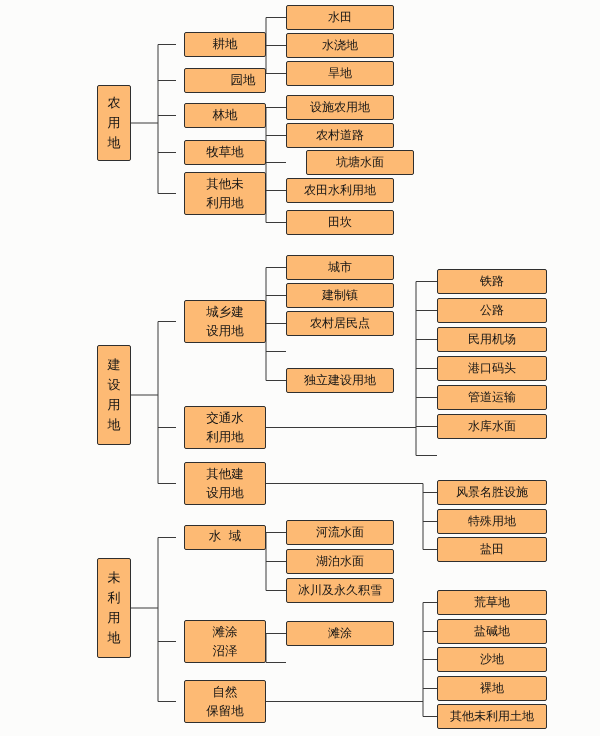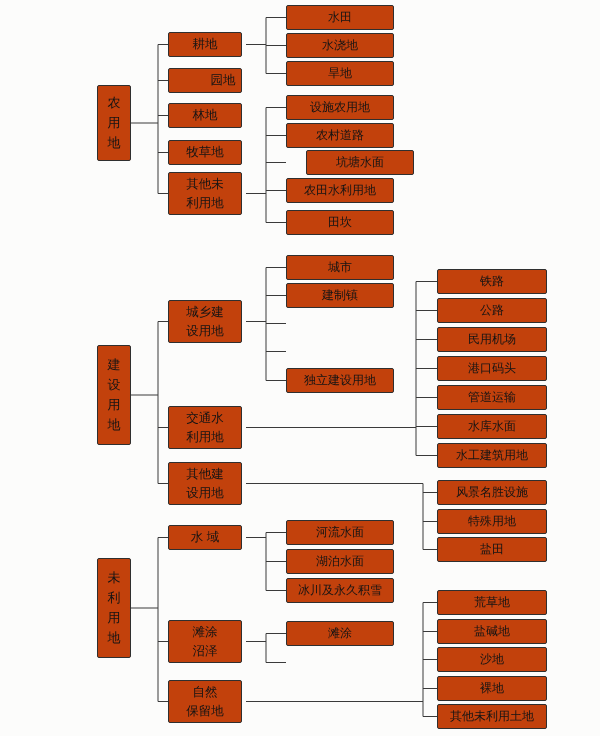--- a/index.html
+++ b/index.html
@@ -1,27 +1,27 @@
 <!DOCTYPE html>
 <html><head>
 <meta charset="utf-8">
 <style>
   html,body{margin:0;padding:0;background:#ffffff;}
   body{font-family:"Liberation Sans", sans-serif;}
   .canvas{position:relative;width:600px;height:736px;background:#fcfcfb;overflow:hidden;}
   .lines{position:absolute;left:0;top:0;pointer-events:none;}
   .node{
     position:absolute;box-sizing:border-box;
-    background:#c2410c;border:1px solid #2f2f2f;border-radius:2px;
+    background:#fdba74;border:1px solid #2f2f2f;border-radius:2px;
     display:flex;align-items:center;justify-content:center;
     text-align:center;white-space:pre-line;
     font-size:12.5px;color:#141414;line-height:1.45;
   }
   .root{left:97px;width:34px;font-size:13px;line-height:1.55;}
-  .c2{left:168px;width:74px;}
+  .c2{left:184px;width:82px;}
   .c3{left:286px;width:108px;font-size:12px;}
   .c4{left:437px;width:110px;font-size:12px;}
   .h1{height:25px;}
   .h2{height:43px;}
 </style>
 </head>
 <body>
 
 <div class="canvas">
 
@@ -58,49 +58,49 @@
   <div class="node c2 h1" style="top:103px;">林地</div>
   <div class="node c2 h1" style="top:140px;">牧草地</div>
   <div class="node c2 h2" style="top:172px;">其他未
 利用地</div>
   <div class="node c2 h2" style="top:300px;">城乡建
 设用地</div>
   <div class="node c2 h2" style="top:406px;">交通水
 利用地</div>
   <div class="node c2 h2" style="top:462px;">其他建
 设用地</div>
-  <div class="node c2 h1" style="top:525px;">水 域</div>
+  <div class="node c2 h1" style="top:525px;font-family:Liberation Mono, monospace;">水 域</div>
   <div class="node c2 h2" style="top:620px;">滩涂
 沼泽</div>
   <div class="node c2 h2" style="top:680px;">自然
 保留地</div>
 
   <div class="node c3 h1" style="top:5px;">水田</div>
   <div class="node c3 h1" style="top:33px;">水浇地</div>
   <div class="node c3 h1" style="top:61px;">旱地</div>
   <div class="node c3 h1" style="top:95px;">设施农用地</div>
   <div class="node c3 h1" style="top:123px;">农村道路</div>
   <div class="node c3 h1" style="top:150px;margin-left:20px;">坑塘水面</div>
   <div class="node c3 h1" style="top:178px;">农田水利用地</div>
   <div class="node c3 h1" style="top:210px;">田坎</div>
   <div class="node c3 h1" style="top:255px;">城市</div>
   <div class="node c3 h1" style="top:283px;">建制镇</div>
+  <div class="node c3 h1" style="top:311px;">农村居民点</div>
   <div class="node c3 h1" style="top:368px;">独立建设用地</div>
   <div class="node c3 h1" style="top:520px;">河流水面</div>
   <div class="node c3 h1" style="top:549px;">湖泊水面</div>
   <div class="node c3 h1" style="top:578px;">冰川及永久积雪</div>
   <div class="node c3 h1" style="top:621px;">滩涂</div>
 
   <div class="node c4 h1" style="top:269px;">铁路</div>
   <div class="node c4 h1" style="top:298px;">公路</div>
   <div class="node c4 h1" style="top:327px;">民用机场</div>
   <div class="node c4 h1" style="top:356px;">港口码头</div>
   <div class="node c4 h1" style="top:385px;">管道运输</div>
   <div class="node c4 h1" style="top:414px;">水库水面</div>
-  <div class="node c4 h1" style="top:443px;">水工建筑用地</div>
   <div class="node c4 h1" style="top:480px;">风景名胜设施</div>
   <div class="node c4 h1" style="top:509px;">特殊用地</div>
   <div class="node c4 h1" style="top:537px;">盐田</div>
   <div class="node c4 h1" style="top:590px;">荒草地</div>
   <div class="node c4 h1" style="top:619px;">盐碱地</div>
   <div class="node c4 h1" style="top:647px;">沙地</div>
   <div class="node c4 h1" style="top:676px;">裸地</div>
   <div class="node c4 h1" style="top:704px;">其他未利用土地</div>
 
 </div>

